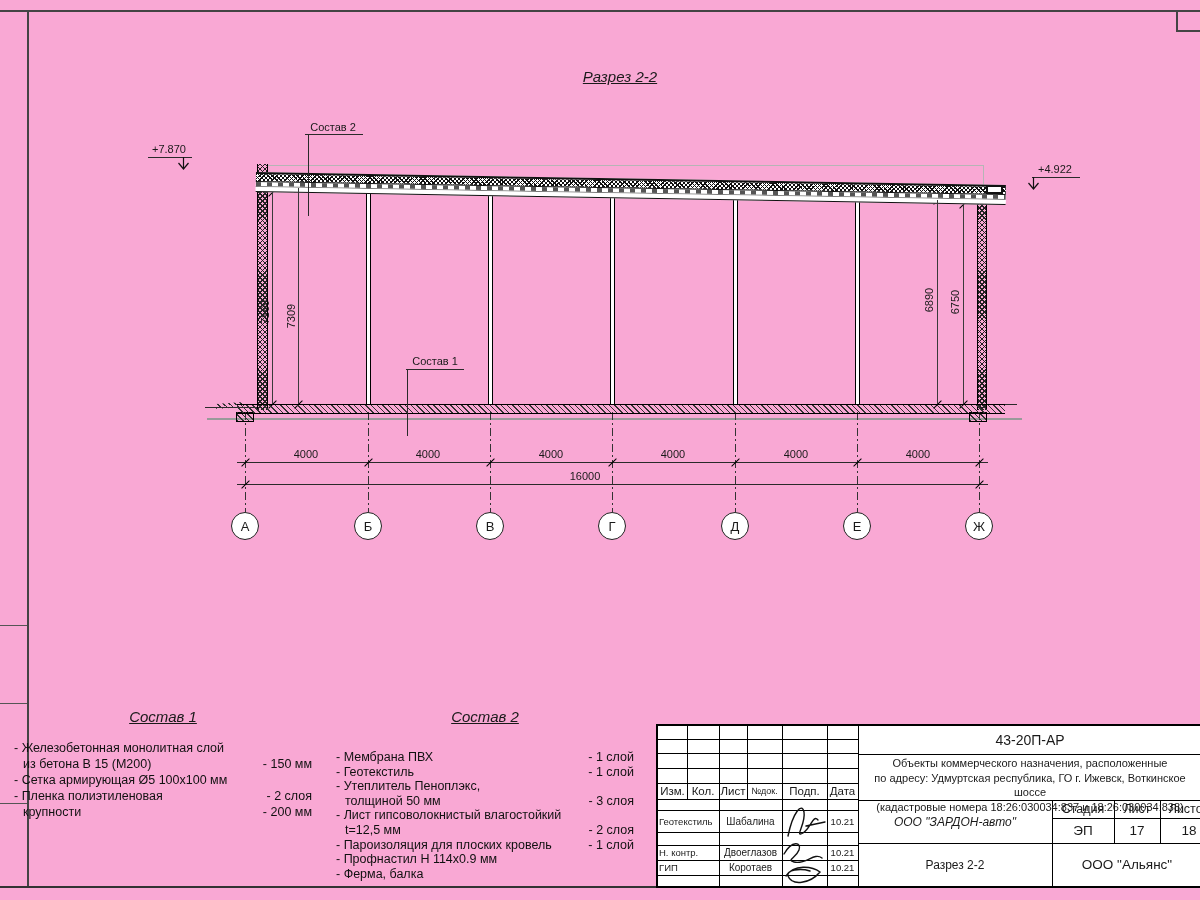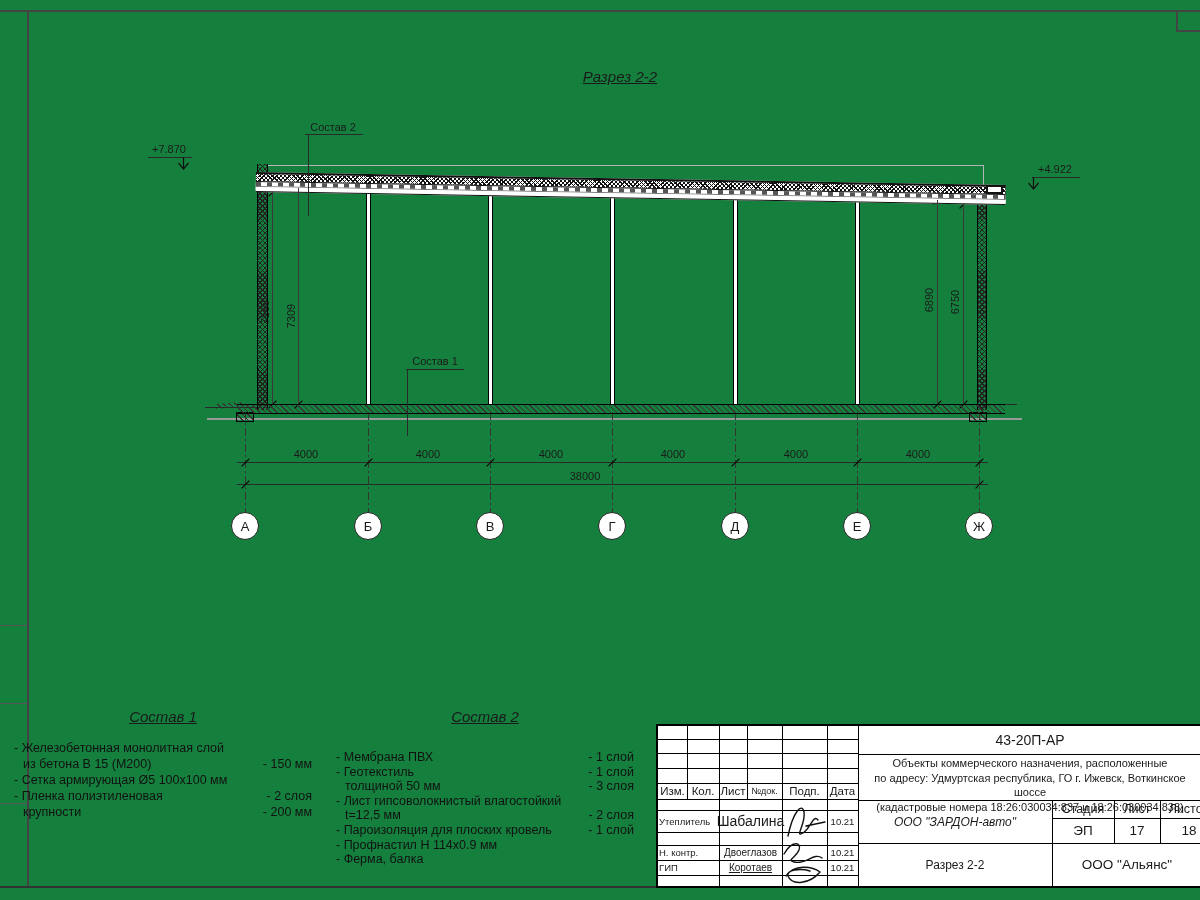--- a/index.html
+++ b/index.html
@@ -1,16 +1,16 @@
 <!DOCTYPE html>
 <html><head>
 <meta charset="utf-8">
 <style>
   html,body{margin:0;padding:0;background:#e8e8e8;}
-  .page{position:relative;width:1200px;height:900px;background:#15803d;overflow:hidden;
+  .page{position:relative;width:1200px;height:900px;background:#f9a8d4;overflow:hidden;
         font-family:"Liberation Sans", sans-serif;color:#1a1a1a;}
   .abs{position:absolute;}
   .hl{position:absolute;background:#2a2a2a;height:1px;}
   .vl{position:absolute;background:#2a2a2a;width:1px;}
   .txt{position:absolute;white-space:nowrap;color:#1a1a1a;}
   .ctr{text-align:center;}
   .it{font-style:italic;}
   .un{text-decoration:underline;}
   .tick{position:absolute;width:11px;height:1px;background:#000;transform:rotate(-45deg);}
   .axisline{position:absolute;width:1px;
@@ -155,21 +155,21 @@
   <div class="dimtxt" style="left:276px;top:448px;">4000</div>
   <div class="dimtxt" style="left:398px;top:448px;">4000</div>
   <div class="dimtxt" style="left:521px;top:448px;">4000</div>
   <div class="dimtxt" style="left:643px;top:448px;">4000</div>
   <div class="dimtxt" style="left:766px;top:448px;">4000</div>
   <div class="dimtxt" style="left:888px;top:448px;">4000</div>
 
   <div class="hl" style="left:237px;top:484px;width:751px;"></div>
   <div class="tick" style="left:240px;top:484px;"></div>
   <div class="tick" style="left:974px;top:484px;"></div>
-  <div class="dimtxt" style="left:555px;top:470px;">38000</div>
+  <div class="dimtxt" style="left:555px;top:470px;">16000</div>
 
   <div class="bubble" style="left:231px;top:512px;">
       <span>А</span>
     </div>
   <div class="bubble" style="left:354px;top:512px;">
       <span>Б</span>
     </div>
   <div class="bubble" style="left:476px;top:512px;">
       <span>В</span>
     </div>
@@ -212,20 +212,24 @@
 
   <div class="legtitle" style="left:336px;top:708px;"><span>Состав 2</span></div>
   <div class="legend lt14" style="left:336px;top:750px;">
     <div class="legrow">
         <span>- Мембрана ПВХ</span>
         <span class="v">- 1 слой</span>
       </div>
     <div class="legrow">
         <span>- Геотекстиль</span>
         <span class="v">- 1 слой</span>
+      </div>
+    <div class="legrow">
+        <span>- Утеплитель Пеноплэкс,</span>
+        <span class="v"></span>
       </div>
     <div class="legrow">
         <span class="ind">толщиной 50 мм</span>
         <span class="v">- 3 слоя</span>
       </div>
     <div class="legrow">
         <span>- Лист гипсоволокнистый влагостойкий</span>
         <span class="v"></span>
       </div>
     <div class="legrow">
@@ -266,28 +270,28 @@
     <div class="hl" style="left:0;top:134px;width:200px;"></div>
     <div class="hl" style="left:0;top:149px;width:200px;"></div>
 
     <div class="tbcell" style="left:0;top:57px;width:29px;height:16px;font-size:11.5px;">Изм.</div>
     <div class="tbcell" style="left:29px;top:57px;width:32px;height:16px;font-size:11.5px;">Кол.</div>
     <div class="tbcell" style="left:61px;top:57px;width:28px;height:16px;font-size:11.5px;">Лист</div>
     <div class="tbcell" style="left:89px;top:57px;width:35px;height:16px;font-size:9px;">№док.</div>
     <div class="tbcell" style="left:124px;top:57px;width:45px;height:16px;font-size:11.5px;">Подп.</div>
     <div class="tbcell" style="left:169px;top:57px;width:31px;height:16px;font-size:11.5px;">Дата</div>
 
-    <div class="tbcell" style="left:1px;top:84px;width:60px;height:22px;font-size:9.5px;justify-content:flex-start;text-align:left;">Утеплитель</div>
-    <div class="tbcell" style="left:61px;top:84px;width:63px;height:22px;font-size:14px;">Шабалина</div>
+    <div class="tbcell" style="left:1px;top:84px;width:60px;height:22px;font-size:9.5px;justify-content:flex-start;text-align:left;">Геотекстиль</div>
+    <div class="tbcell" style="left:61px;top:84px;width:63px;height:22px;font-size:10px;">Шабалина</div>
     <div class="tbcell" style="left:169px;top:87px;width:31px;height:16px;font-size:9.5px;">10.21</div>
     <div class="tbcell" style="left:1px;top:119px;width:60px;height:15px;font-size:9.5px;justify-content:flex-start;text-align:left;">Н. контр.</div>
     <div class="tbcell" style="left:61px;top:119px;width:63px;height:15px;font-size:10px;">Двоеглазов</div>
     <div class="tbcell" style="left:169px;top:119px;width:31px;height:15px;font-size:9.5px;">10.21</div>
     <div class="tbcell" style="left:1px;top:134px;width:60px;height:15px;font-size:9.5px;justify-content:flex-start;text-align:center;">ГИП</div>
-    <div class="tbcell" style="left:61px;top:134px;width:63px;height:15px;font-size:10px;text-decoration:underline;">Коротаев</div>
+    <div class="tbcell" style="left:61px;top:134px;width:63px;height:15px;font-size:10px;">Коротаев</div>
     <div class="tbcell" style="left:169px;top:134px;width:31px;height:15px;font-size:9.5px;">10.21</div>
 
     <div class="hl" style="left:200px;top:28px;width:344px;"></div>
     <div class="hl" style="left:200px;top:74px;width:344px;"></div>
     <div class="hl" style="left:200px;top:117px;width:344px;"></div>
     <div class="vl" style="left:394px;top:74px;height:86px;"></div>
     <div class="vl" style="left:456px;top:74px;height:43px;"></div>
     <div class="vl" style="left:502px;top:74px;height:43px;"></div>
     <div class="hl" style="left:394px;top:92px;width:150px;"></div>
 

